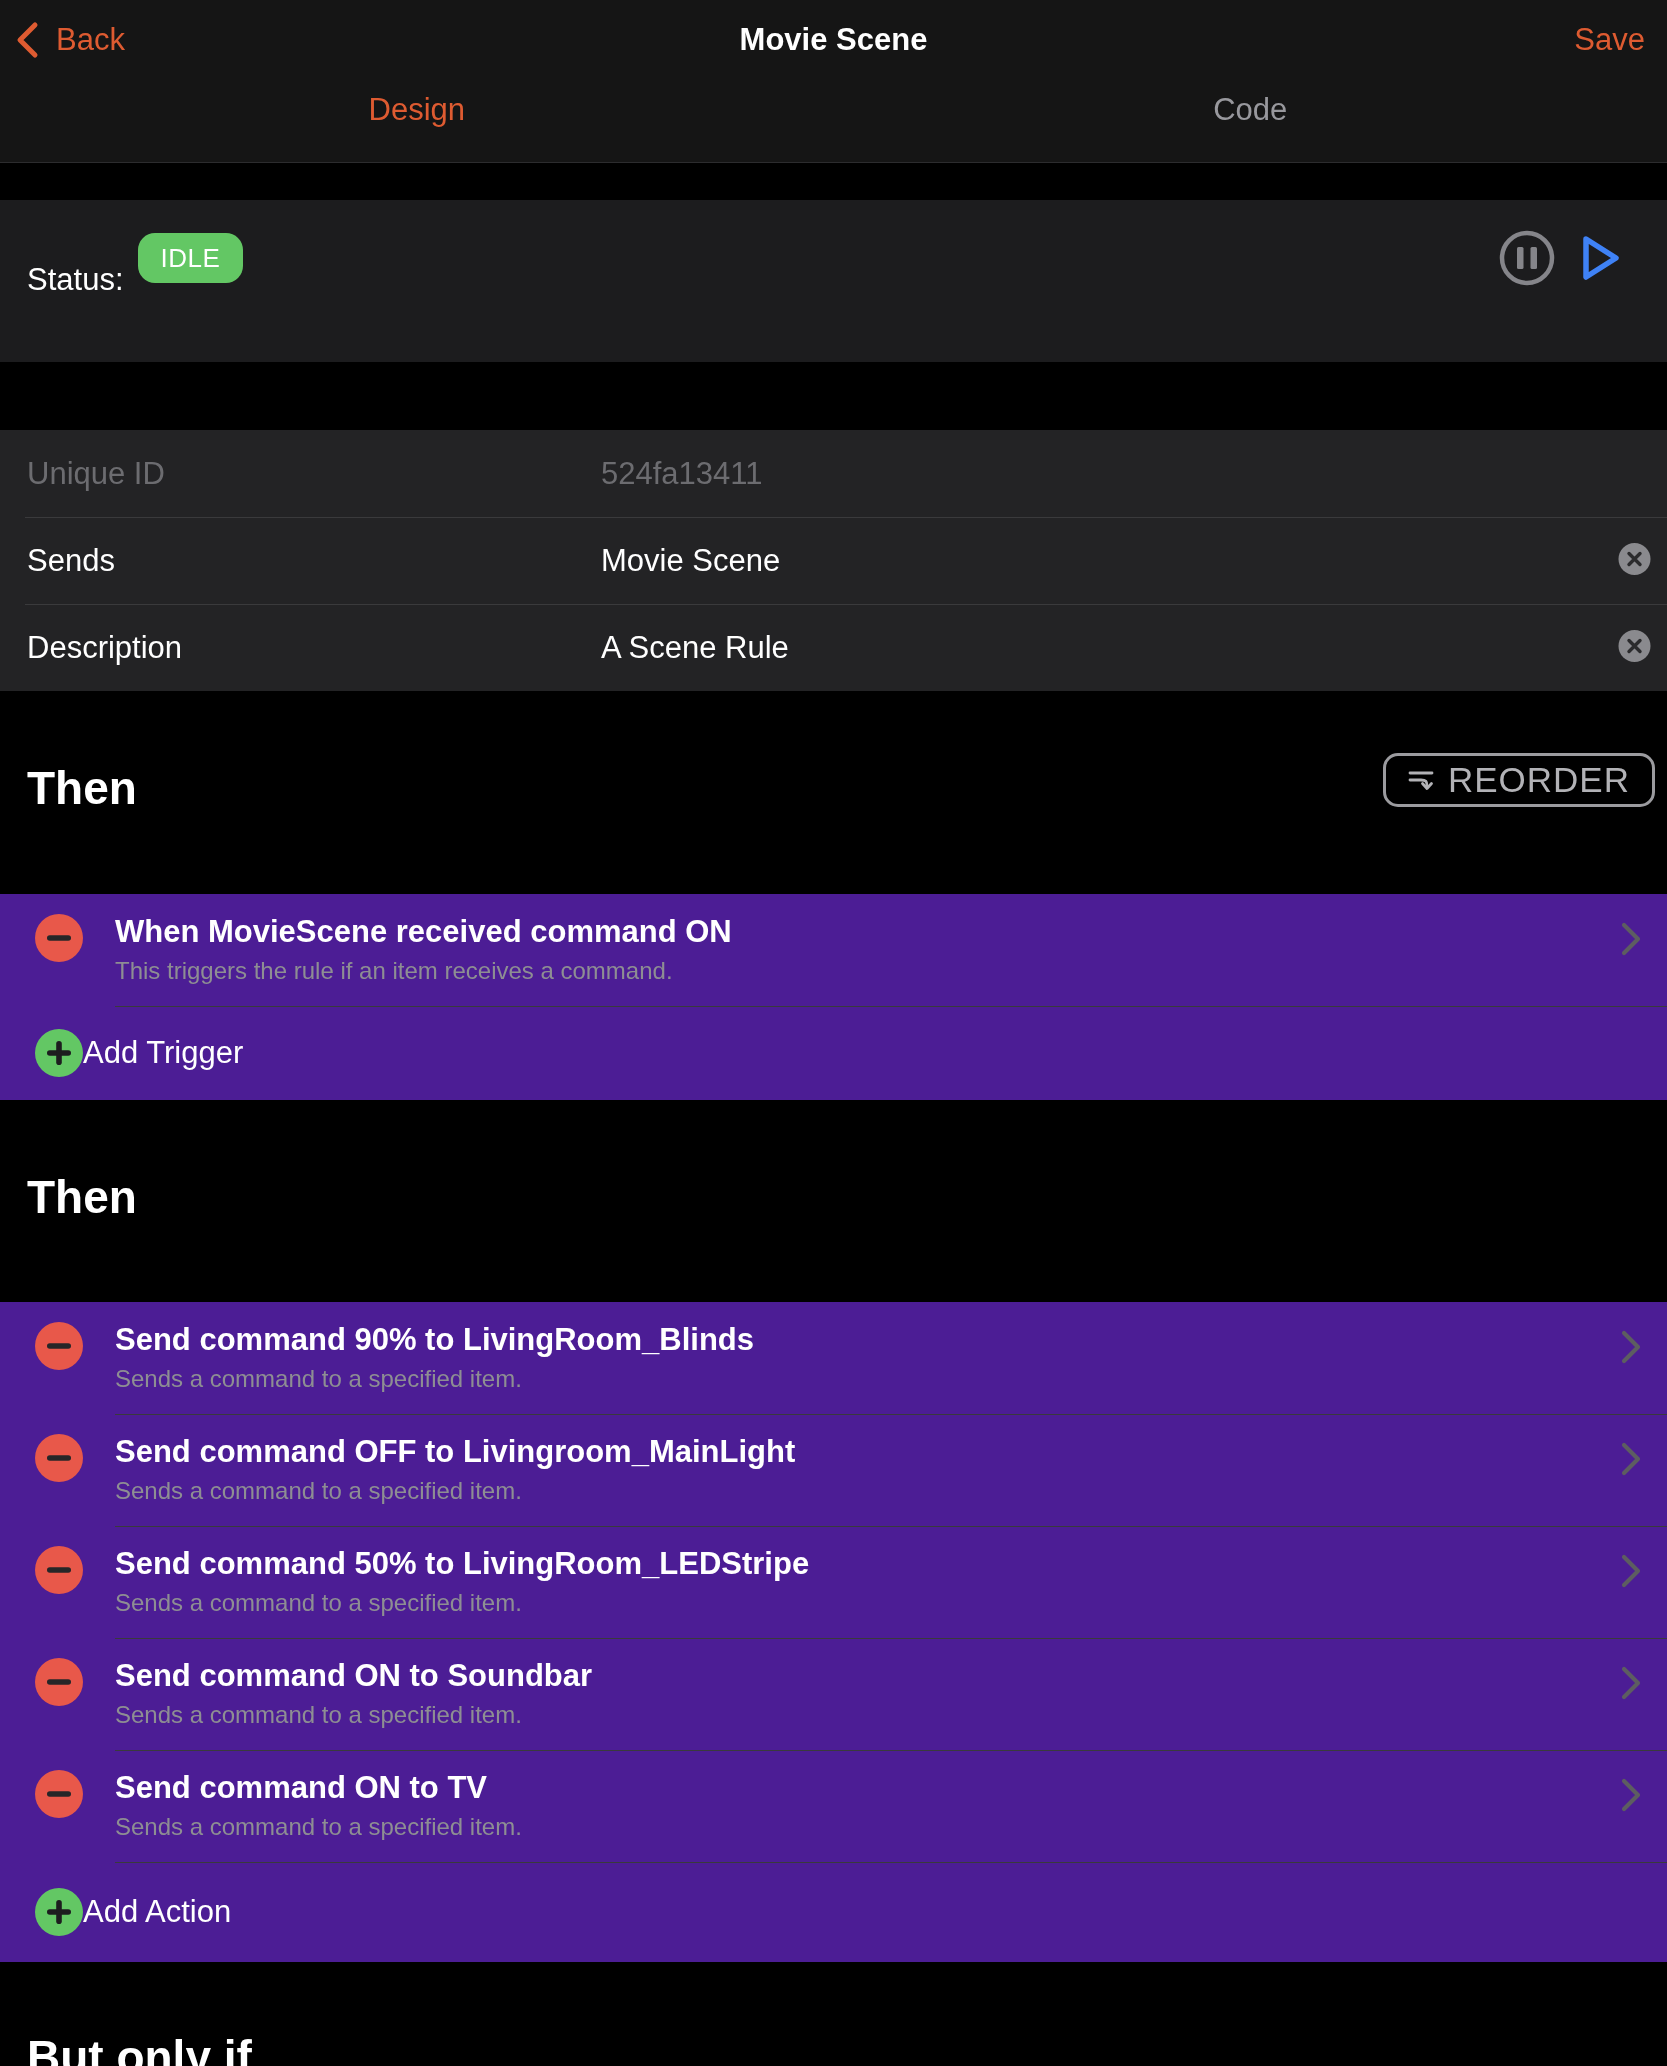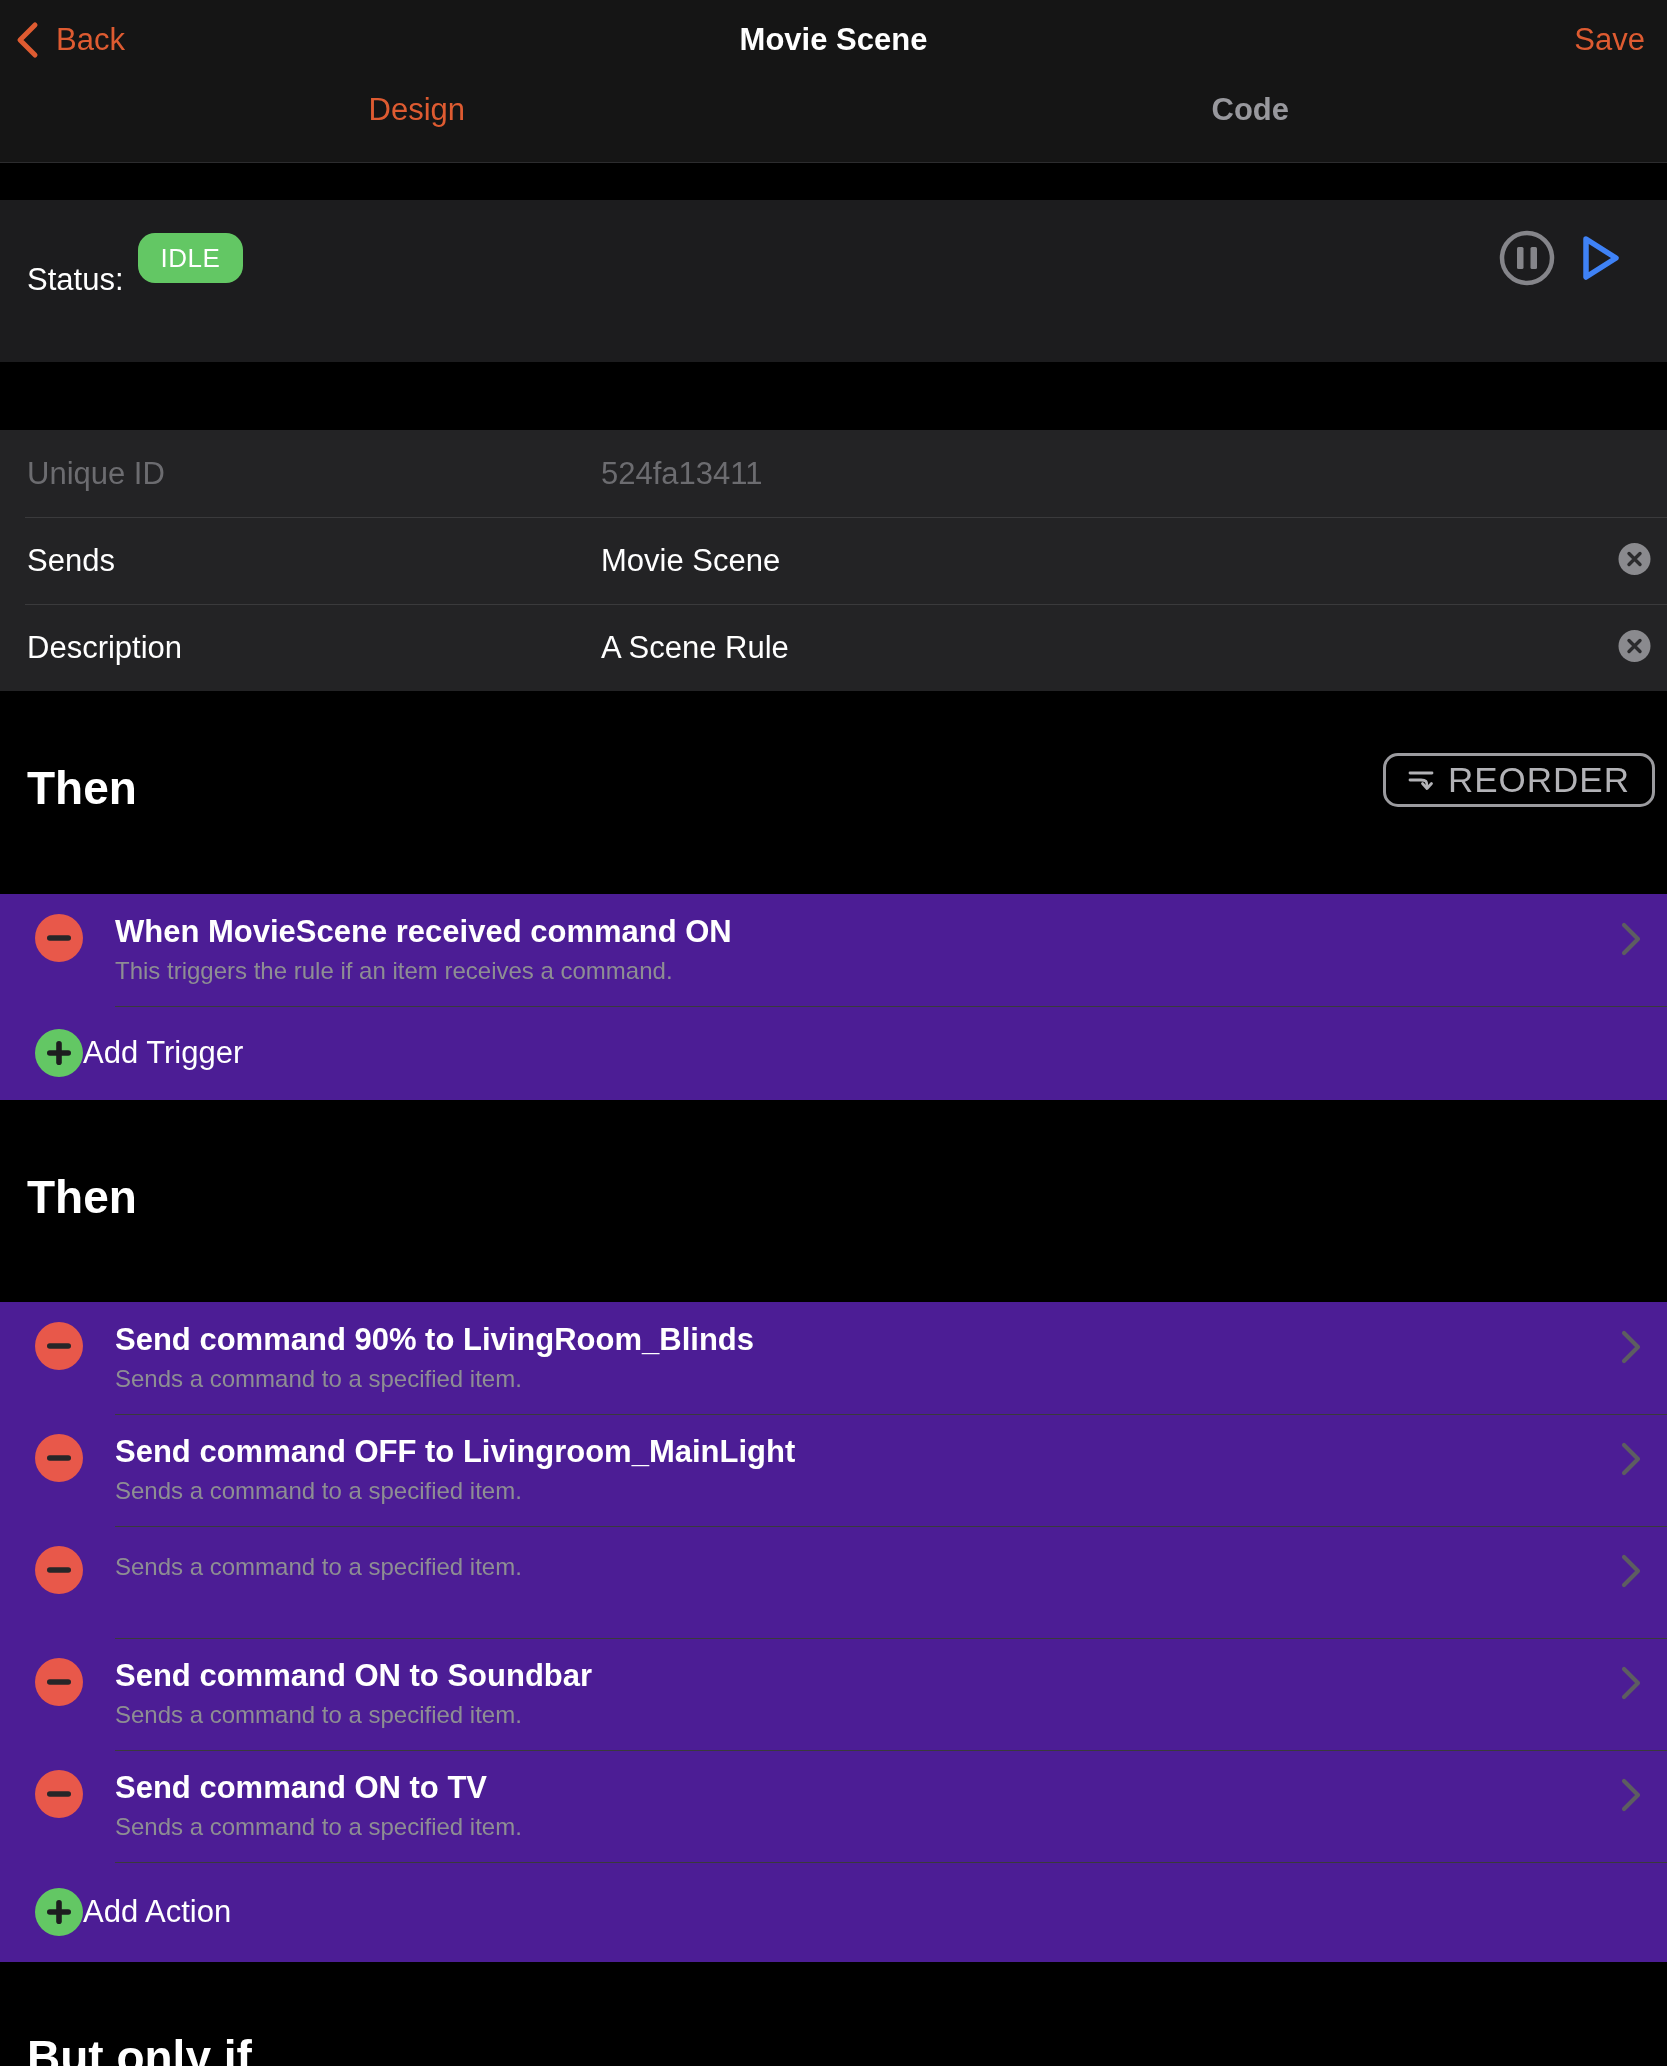--- a/index.html
+++ b/index.html
@@ -11,21 +11,21 @@
   }
   
   .header { height:163px; background:#151515; border-bottom:1px solid #2c2c2e; }
   .navbar { position:relative; height:66px; display:flex; align-items:center; padding:14px 22px 0 14px; }
   .back-btn { display:flex; align-items:center; gap:16px; color:#de5b31; font-size:31px; cursor:default; }
   .nav-title { position:absolute; left:0; right:0; top:14px; height:52px; display:flex; align-items:center; justify-content:center; font-size:31px; font-weight:700; color:#fff; pointer-events:none; }
   .save-btn { margin-left:auto; color:#de5b31; font-size:31px; }
   .tabs { display:flex; margin-top:26px; }
   .tab { width:50%; text-align:center; font-size:31px; }
   .tab.active { color:#de5b31; }
-  .tab.inactive { color:#98989d;font-weight:bold; }
+  .tab.inactive { color:#98989d; }
   
   .gap37 { height:37px; } .gap68 { height:68px; }
   
   .status-section { height:162px; background:#1c1c1e; padding:31px 42px 0 27px; }
   .status-row { display:flex; align-items:center; height:54px; }
   .status-label { font-size:31px; color:#fff;margin-top:43px; }
   .status-badge { margin-left:14px; height:50px; padding:0 23px; background:#63c764; border-radius:17px; display:flex; align-items:center; color:#fff; font-size:26px; letter-spacing:.5px; }
   .status-spacer { flex:1; }
   .icon-btn { display:flex; align-items:center; justify-content:center; }
   .play-btn { margin-left:18px; }
@@ -213,20 +213,21 @@
       </span>
     </div>
 
     <div class="list-row">
       <span class="minus-btn">
         <svg width="48" height="48" viewBox="0 0 48 48">
             <circle cx="24" cy="24" r="24" fill="#e8584a"></circle>
             <rect x="12" y="21.2" width="24" height="5.6" rx="2.8" fill="#262628"></rect>
           </svg>
       </span>
+      <div class="row-title">Send command 50% to LivingRoom_LEDStripe</div>
       <div class="row-subtitle">Sends a command to a specified item.</div>
       <span class="row-chevron">
         <svg width="22" height="36" viewBox="0 0 22 36">
             <polyline points="4,4 18,18 4,32" fill="none" stroke="#5d5d61" stroke-width="4.2" stroke-linecap="round" stroke-linejoin="round"></polyline>
           </svg>
       </span>
     </div>
 
     <div class="list-row">
       <span class="minus-btn">

